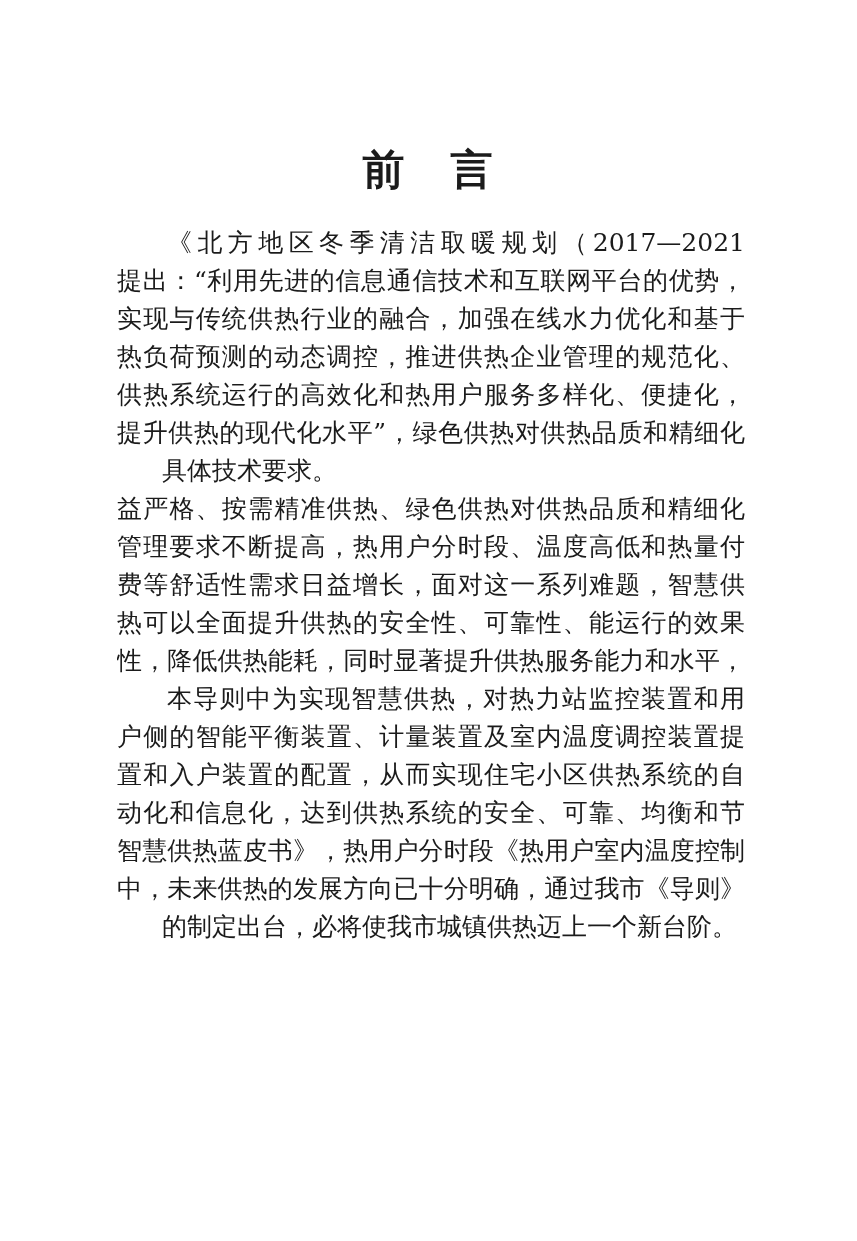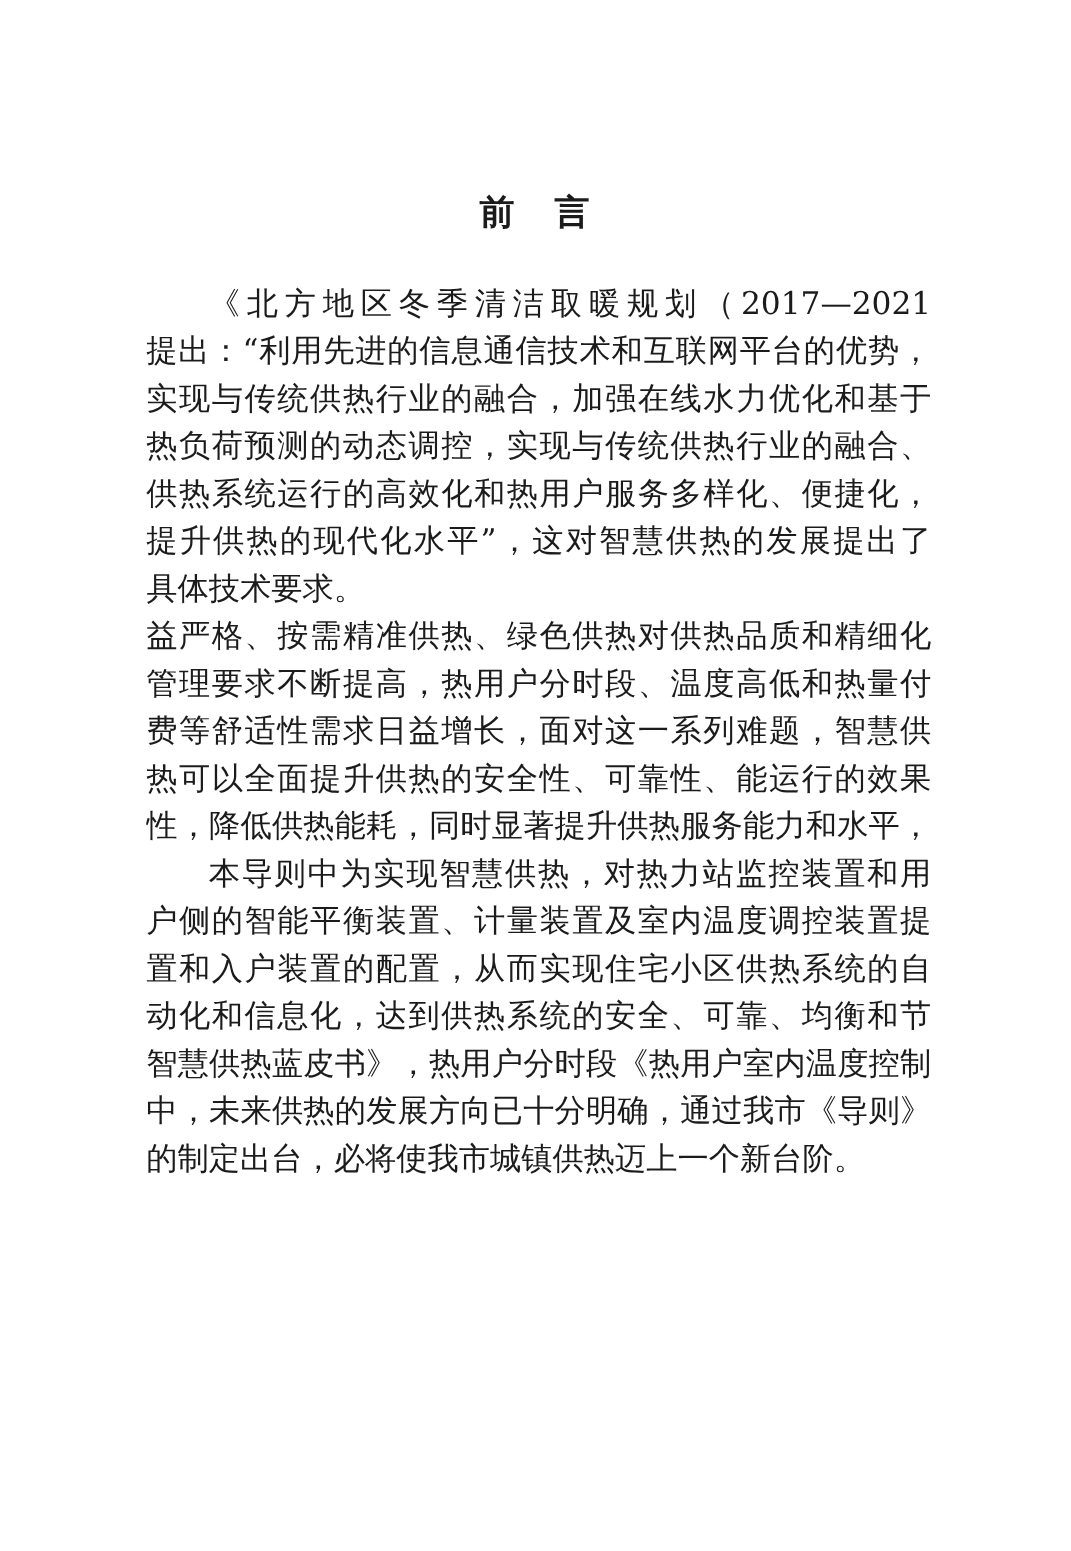--- a/index.html
+++ b/index.html
@@ -17,21 +17,21 @@
     overflow: hidden;
     margin: 0 auto;
   }
   .doc-title {
     position: absolute;
     top: 146px;
     left: 0;
     width: 100%;
     margin: 0;
     text-align: center;
-    font-size: 28px;
+    font-size: 42px;
     font-weight: bold;
     line-height: 48px;
     letter-spacing: 2px;
   }
   .doc-body {
     position: absolute;
     top: 224px;
     left: 117px;
     width: 628px;
     font-size: 25px;
@@ -45,35 +45,36 @@
     height: 38px;
     overflow: hidden;
     text-align: justify;
     text-align-last: justify;
   }
   .line.first {
     text-indent: 2em;
   }
   .line.last {
     text-align-last: left;
+    margin-left: 45px;
   }
 </style>
 </head>
 <body>
 
 <div class="doc-page">
   <h1 class="doc-title">前　言</h1>
   <div class="doc-body" id="doc-body">
       <div class="paragraph">
         <div class="line first">《北方地区冬季清洁取暖规划（2017—2021 年）》</div>
         <div class="line">提出：“利用先进的信息通信技术和互联网平台的优势，</div>
         <div class="line">实现与传统供热行业的融合，加强在线水力优化和基于</div>
-        <div class="line">热负荷预测的动态调控，实现与传统供热行业的融合、</div>
+        <div class="line">热负荷预测的动态调控，推进供热企业管理的规范化、</div>
         <div class="line">供热系统运行的高效化和热用户服务多样化、便捷化，</div>
-        <div class="line">提升供热的现代化水平”，这对智慧供热的发展提出了</div>
+        <div class="line">提升供热的现代化水平”，绿色供热对供热品质和精细化</div>
         <div class="line last">具体技术要求。</div>
       </div>
       <div class="paragraph">
         <div class="line">益严格、按需精准供热、绿色供热对供热品质和精细化</div>
         <div class="line">管理要求不断提高，热用户分时段、温度高低和热量付</div>
         <div class="line">费等舒适性需求日益增长，面对这一系列难题，智慧供</div>
         <div class="line">热可以全面提升供热的安全性、可靠性、能运行的效果</div>
         <div class="line">性，降低供热能耗，同时显著提升供热服务能力和水平，</div>
       </div>
       <div class="paragraph">

